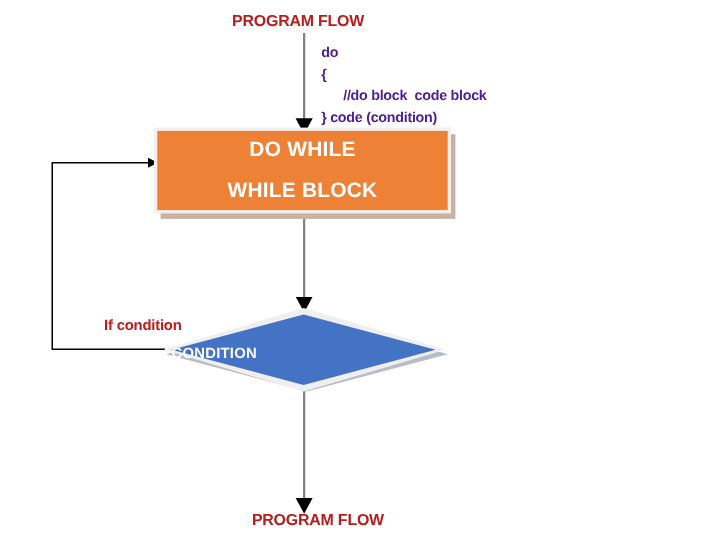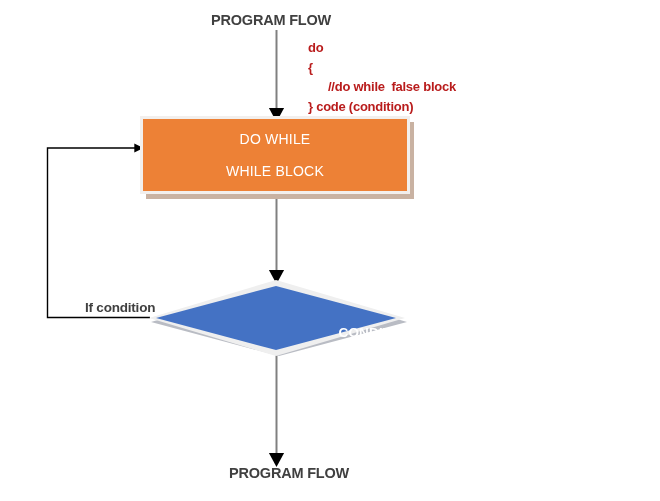--- a/index.html
+++ b/index.html
@@ -14,21 +14,21 @@
   #canvas {
     position: relative;
     width: 660px;
     height: 501px;
     background: #ffffff;
     overflow: hidden;
   }
   .lbl {
     position: absolute;
     font-weight: bold;
-    color: #404040;
+    color: #b91c1c;
     white-space: pre;
     line-height: 1.25;
   }
 
   
   #program-flow-top {
     left: 211px;
     top: 11px;
     font-size: 14.5px;
     letter-spacing: -0.2px;
@@ -36,37 +36,37 @@
   #program-flow-bottom {
     left: 229px;
     top: 464px;
     font-size: 14.5px;
     letter-spacing: -0.2px;
   }
 
   
   #code-snippet {
     position: absolute;
-    left: 308px;
+    left: 292px;
     top: 38px;
     font-size: 13px;
     font-weight: bold;
-    color: #b91c1c;
+    color: #4c1d95;
     line-height: 19.5px;
     letter-spacing: -0.25px;
   }
   #code-snippet .ln { white-space: pre; display: block; }
   #code-snippet .ln.indent { padding-left: 20px; }
 
   
   #label-true {
     left: 61px;
-    top: 283px;
+    top: 271px;
     font-size: 13.5px;
-    text-align: center;
+    text-align: right;
     width: 104px;
     letter-spacing: -0.2px;
   }
   #label-true .l2 { display: block; }
   #label-false {
     left: 286px;
     top: 372px;
     font-size: 13.5px;
     letter-spacing: -0.4px;
   }
@@ -95,45 +95,45 @@
     height: 100%;
     background: #ed8136;
     box-sizing: border-box;
     display: flex;
     flex-direction: column;
     align-items: center;
     justify-content: center;
   }
   #process-fill .ptxt {
     color: #ffffff;
-    font-weight: normal;
-    font-size: 14px;
+    font-weight: bold;
+    font-size: 19px;
     letter-spacing: 0.2px;
     line-height: 1;
   }
   #process-fill .ptxt.first { margin-bottom: 18px; }
 
   
   #decision-wrap {
     position: absolute;
     left: 148px;
     top: 279px;
     width: 260px;
     height: 78px;
   }
   #decision-wrap svg { display: block; }
   #decision-label {
     position: absolute;
     left: 0;
-    top: 14px;
+    top: 2px;
     width: 260px;
     height: 78px;
     display: flex;
     align-items: center;
-    justify-content: flex-end;
+    justify-content: flex-start;
     pointer-events: none;
   }
   #decision-label span {
     color: #ffffff;
     font-weight: bold;
     font-size: 13.5px;
     letter-spacing: 0.2px;
     transform: translateX(8px);
   }
 
@@ -177,21 +177,21 @@
     <g>
       <path d="M150,317.5 L47.5,317.5 L47.5,148 L136,148" fill="none" stroke="#000000" stroke-width="1.4" marker-end="url(#ah-small)"></path>
     </g>
   </svg>
 
   <div class="lbl" id="program-flow-top">PROGRAM FLOW</div>
 
   <div id="code-snippet">
     <span class="ln">do</span>
     <span class="ln">{</span>
-    <span class="ln indent">//do while  false block</span>
+    <span class="ln indent">//do block  code block</span>
     <span class="ln">} code (condition)</span>
   </div>
 
   <div id="process-shadow"></div>
   <div id="process-box">
     <div id="process-fill">
       <span class="ptxt first">DO WHILE</span>
       <span class="ptxt">WHILE BLOCK</span>
     </div>
   </div>

